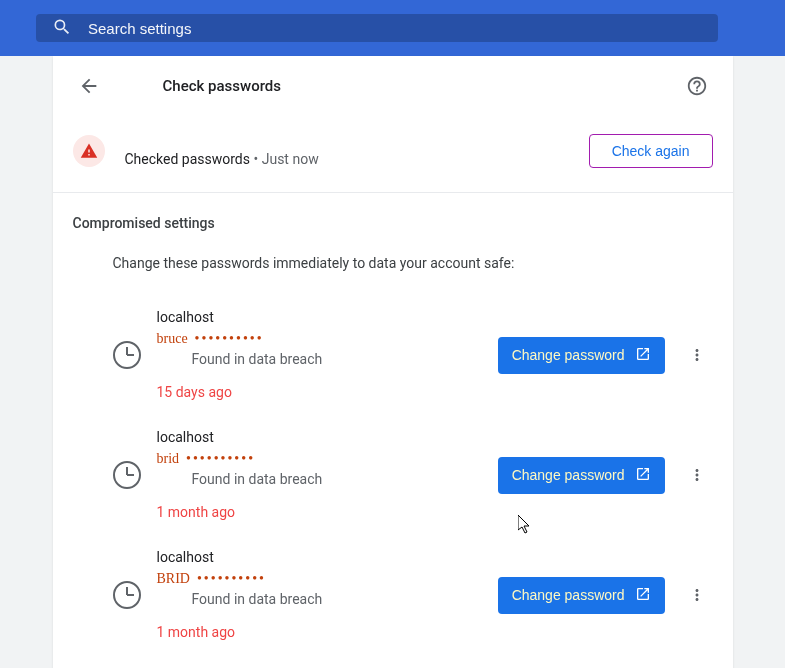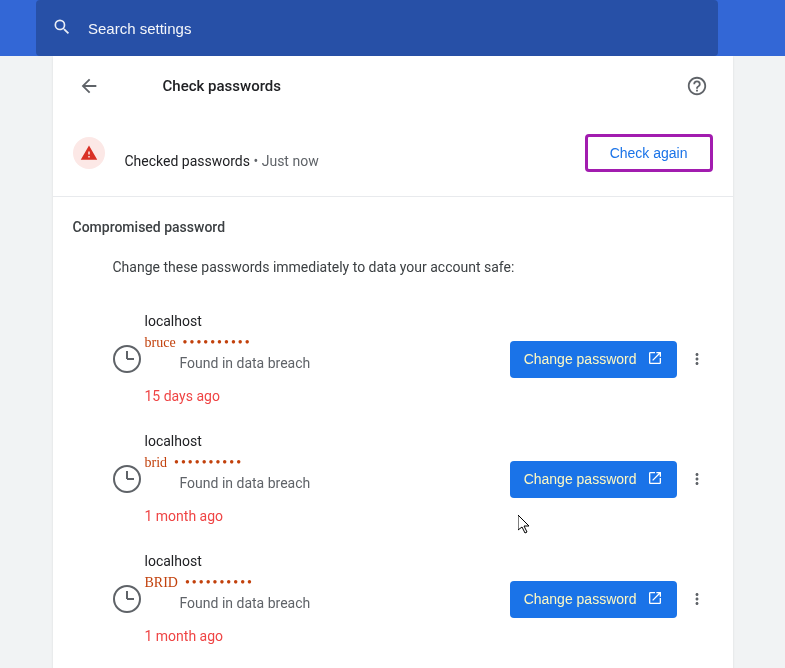--- a/index.html
+++ b/index.html
@@ -15,21 +15,21 @@
   .topbar {
     background: #3367d6;
     height: 56px;
     display: flex;
     align-items: center;
     padding: 0 36px;
   }
   .searchbox {
     background: rgba(0,0,0,0.22);
     border-radius: 4px;
-    height: 56px;
+    height: 28px;
     flex: 1;
     max-width: 682px;
     display: flex;
     align-items: center;
     padding: 0 16px;
     gap: 16px;
   }
   .searchbox svg { fill: #fff; opacity: .9; }
   .searchbox input {
     background: transparent;
@@ -86,21 +86,21 @@
     display:flex;align-items:center;justify-content:center;
     flex-shrink:0;
   }
   .warn-circle svg { fill:#d93025; }
   .status-text { flex:1; }
   .status-line1 { font-size:14px; color:#202124;margin-top:16px; }
   .status-line1 .dot { color:#5f6368; }
   .status-line1 .time { color:#5f6368; }
   .status-line2 { font-size:14px; color:#5f6368; margin-top:4px; }
   .check-again {
-    border: 3px solid #a21caf;
+    border: 1px solid #a21caf;
     background:#fff;
     color:#1a73e8;
     font-size:14px;
     font-weight:500;
     padding: 8px 22px;
     border-radius:4px;
     cursor:pointer;
   }
 
   .divider { height:1px; background:#e8eaed; margin: 0; }
@@ -108,21 +108,21 @@
   .section {
     padding: 22px 20px 0 20px;
   }
   .section-title { font-size:14px; font-weight:500; color:#3c4043; }
   .section-sub { font-size:14px; color:#3c4043; margin: 24px 0 24px 40px; }
 
   .pwd-row {
     display:flex;
     align-items:center;
     padding: 12px 0 12px 40px;
-    gap: 4px;
+    gap: 16px;
   }
   .clock {
     width:28px;height:28px;
     border:2px solid #5f6368;
     border-radius:50%;
     position:relative;
     flex-shrink:0;
   }
   .clock::before, .clock::after {
     content:"";
@@ -209,21 +209,21 @@
         <span class="dot">•</span>
         <span class="time">Just now</span>
       </div>
     </div>
     <button class="check-again">Check again</button>
   </div>
 
   <div class="divider"></div>
 
   <div class="section">
-    <div class="section-title">Compromised password</div>
+    <div class="section-title">Compromised settings</div>
     <div class="section-sub">Change these passwords immediately to data your account safe:</div>
 
     <div id="entries">
         <div class="pwd-row">
           <div class="clock"></div>
           <div class="pwd-info">
             <div class="pwd-site">localhost</div>
             <div class="pwd-user">bruce&nbsp;&nbsp;<span class="dots">••••••••••</span></div>
             <div class="pwd-breach">Found in data breach</div>
             <div class="pwd-age">15 days ago</div>

